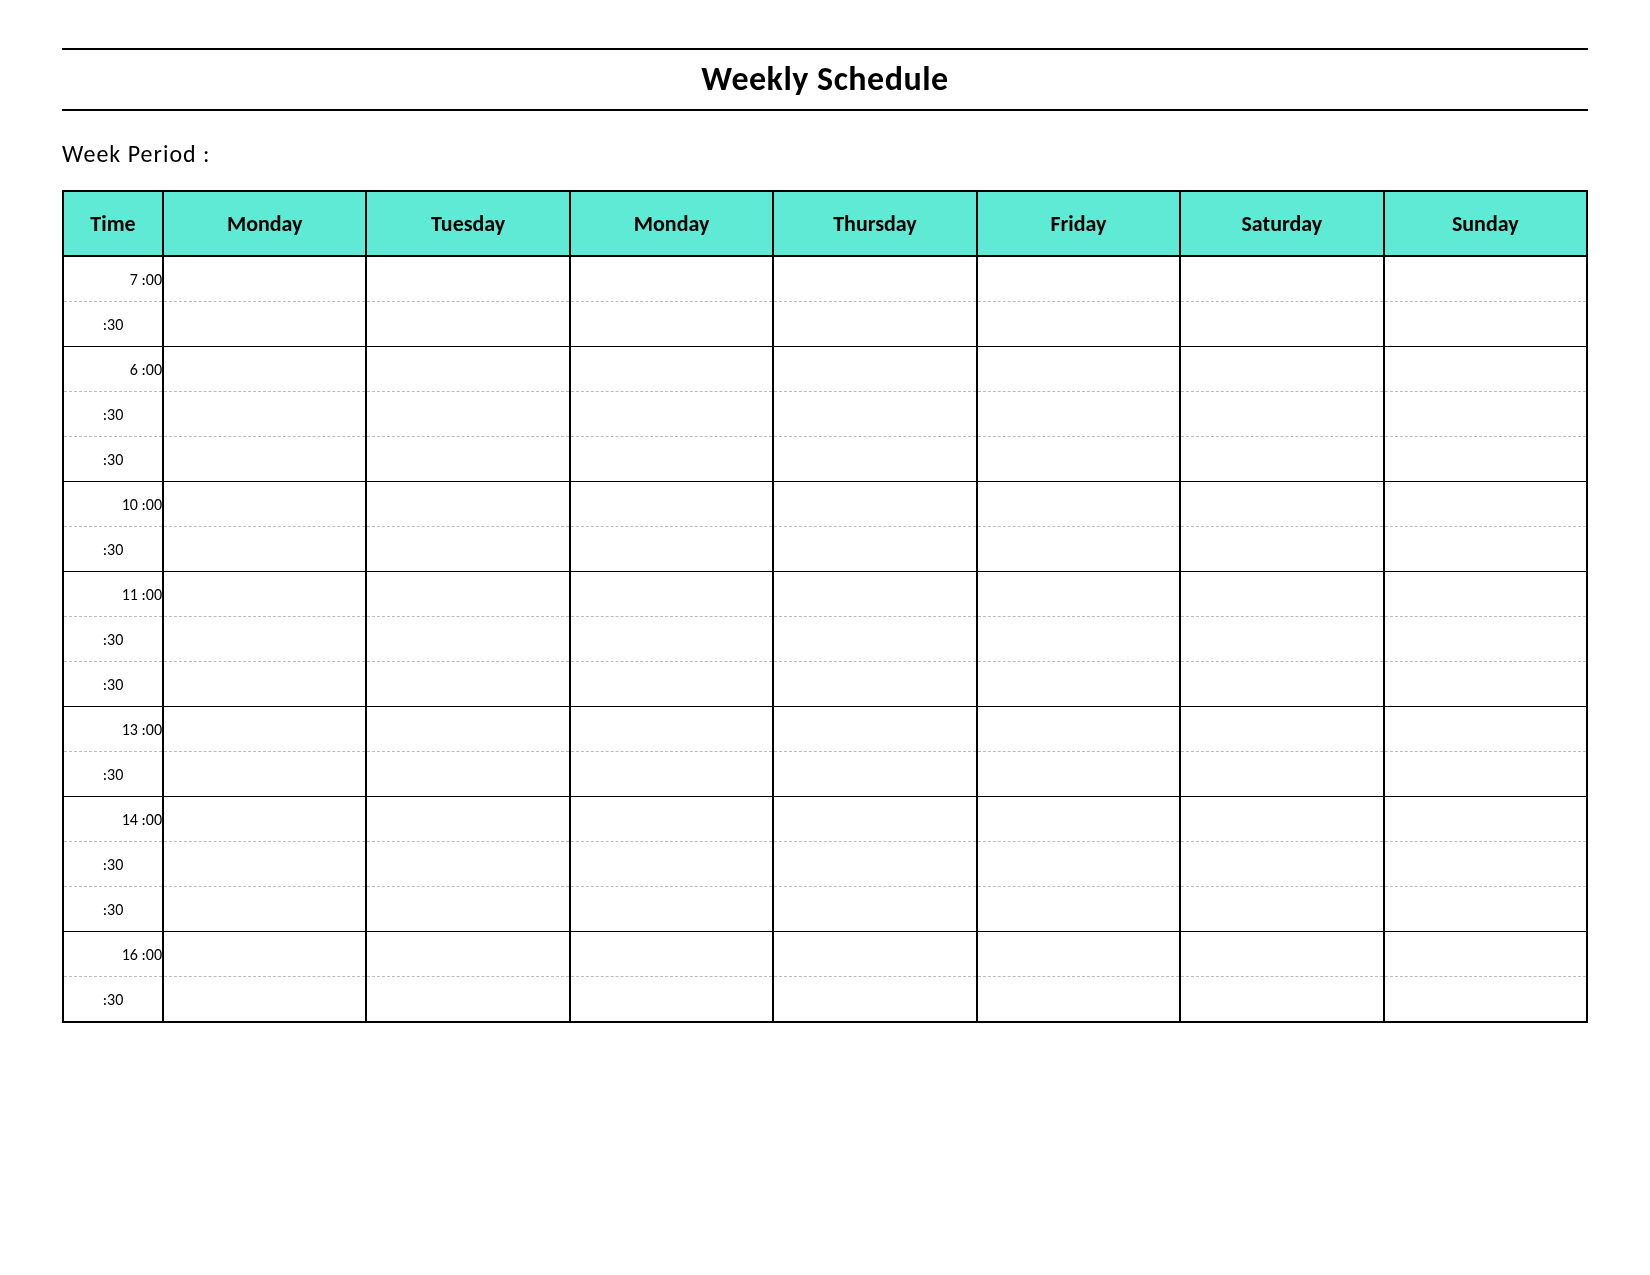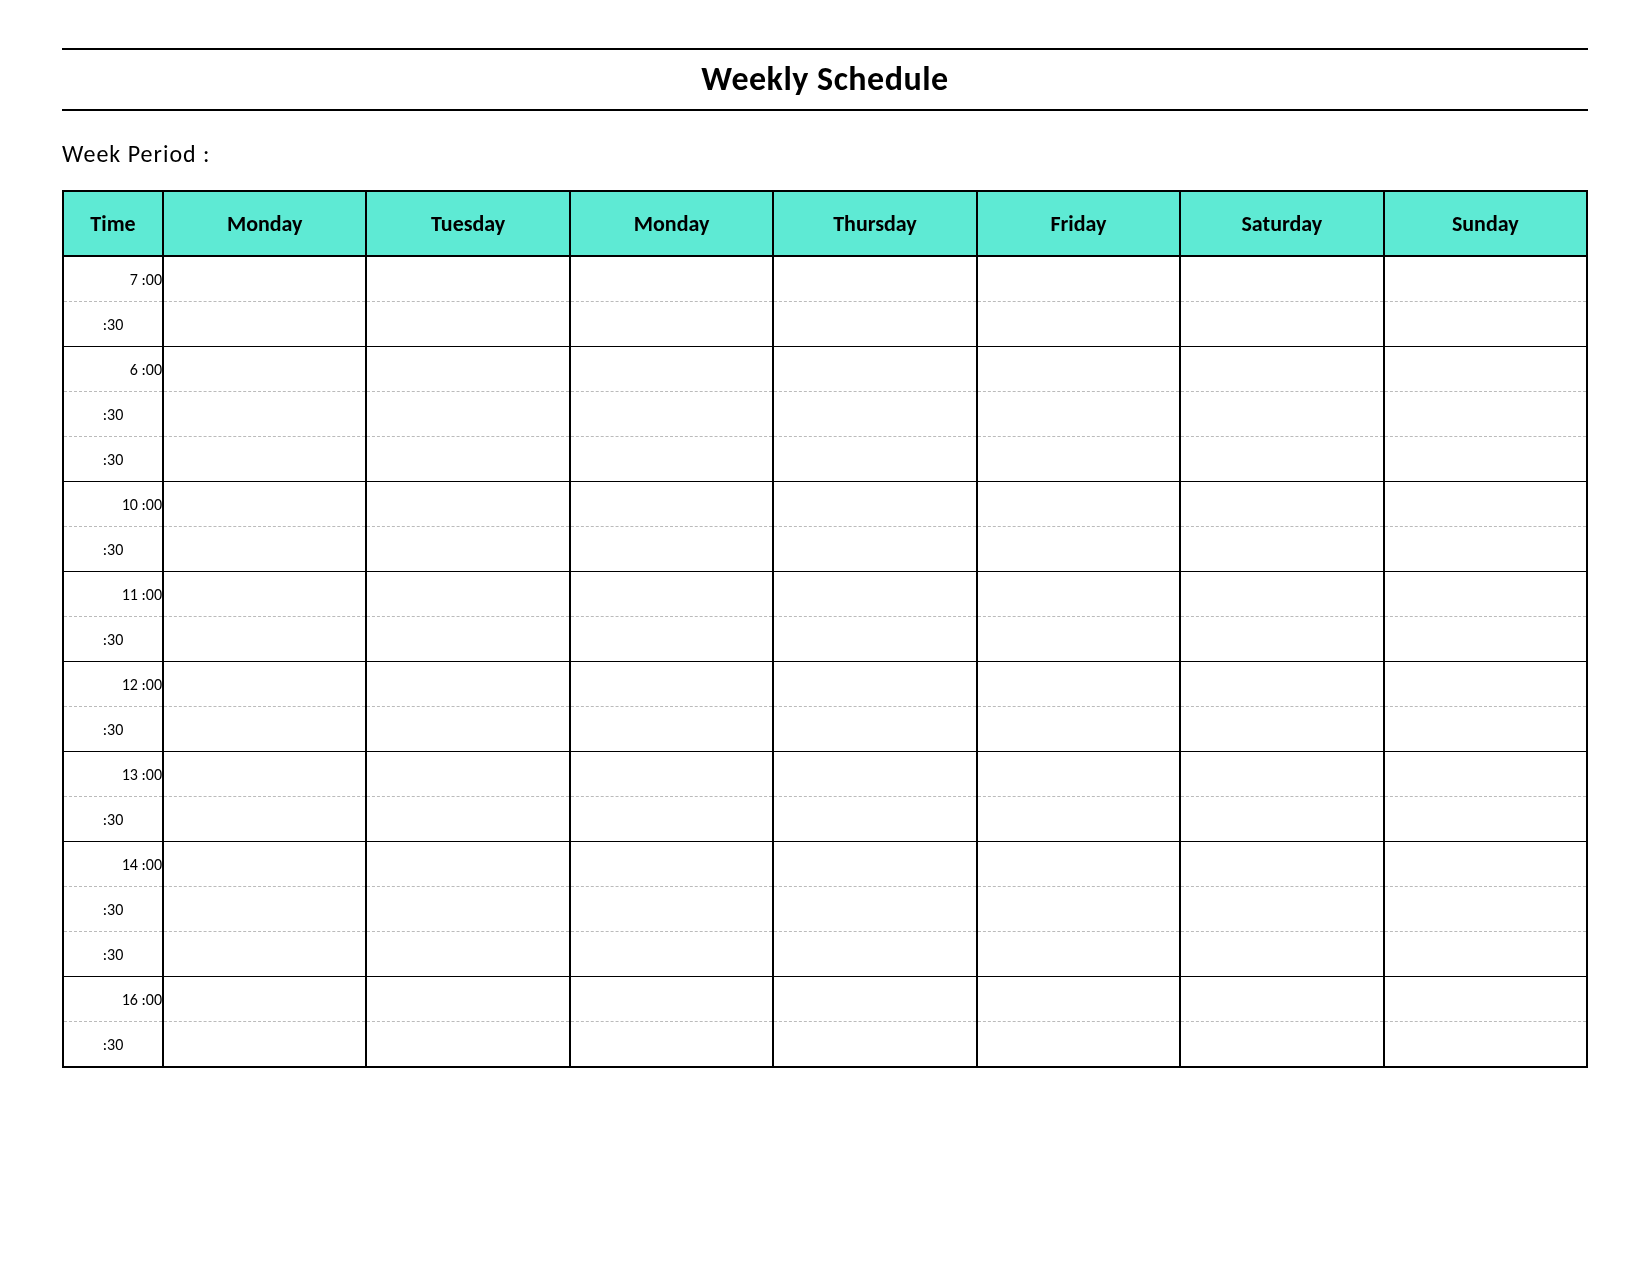--- a/index.html
+++ b/index.html
@@ -200,30 +200,20 @@
           <td class="time-cell half">:30</td>
           <td class="day-cell half"></td>
           <td class="day-cell half"></td>
           <td class="day-cell half"></td>
           <td class="day-cell half"></td>
           <td class="day-cell half"></td>
           <td class="day-cell half"></td>
           <td class="day-cell half"></td>
         </tr>
         <tr>
-          <td class="time-cell hour">12  :00</td>
-          <td class="day-cell hour"></td>
-          <td class="day-cell hour"></td>
-          <td class="day-cell hour"></td>
-          <td class="day-cell hour"></td>
-          <td class="day-cell hour"></td>
-          <td class="day-cell hour"></td>
-          <td class="day-cell hour"></td>
-        </tr>
-        <tr>
           <td class="time-cell half">:30</td>
           <td class="day-cell half"></td>
           <td class="day-cell half"></td>
           <td class="day-cell half"></td>
           <td class="day-cell half"></td>
           <td class="day-cell half"></td>
           <td class="day-cell half"></td>
           <td class="day-cell half"></td>
         </tr>
         <tr>

